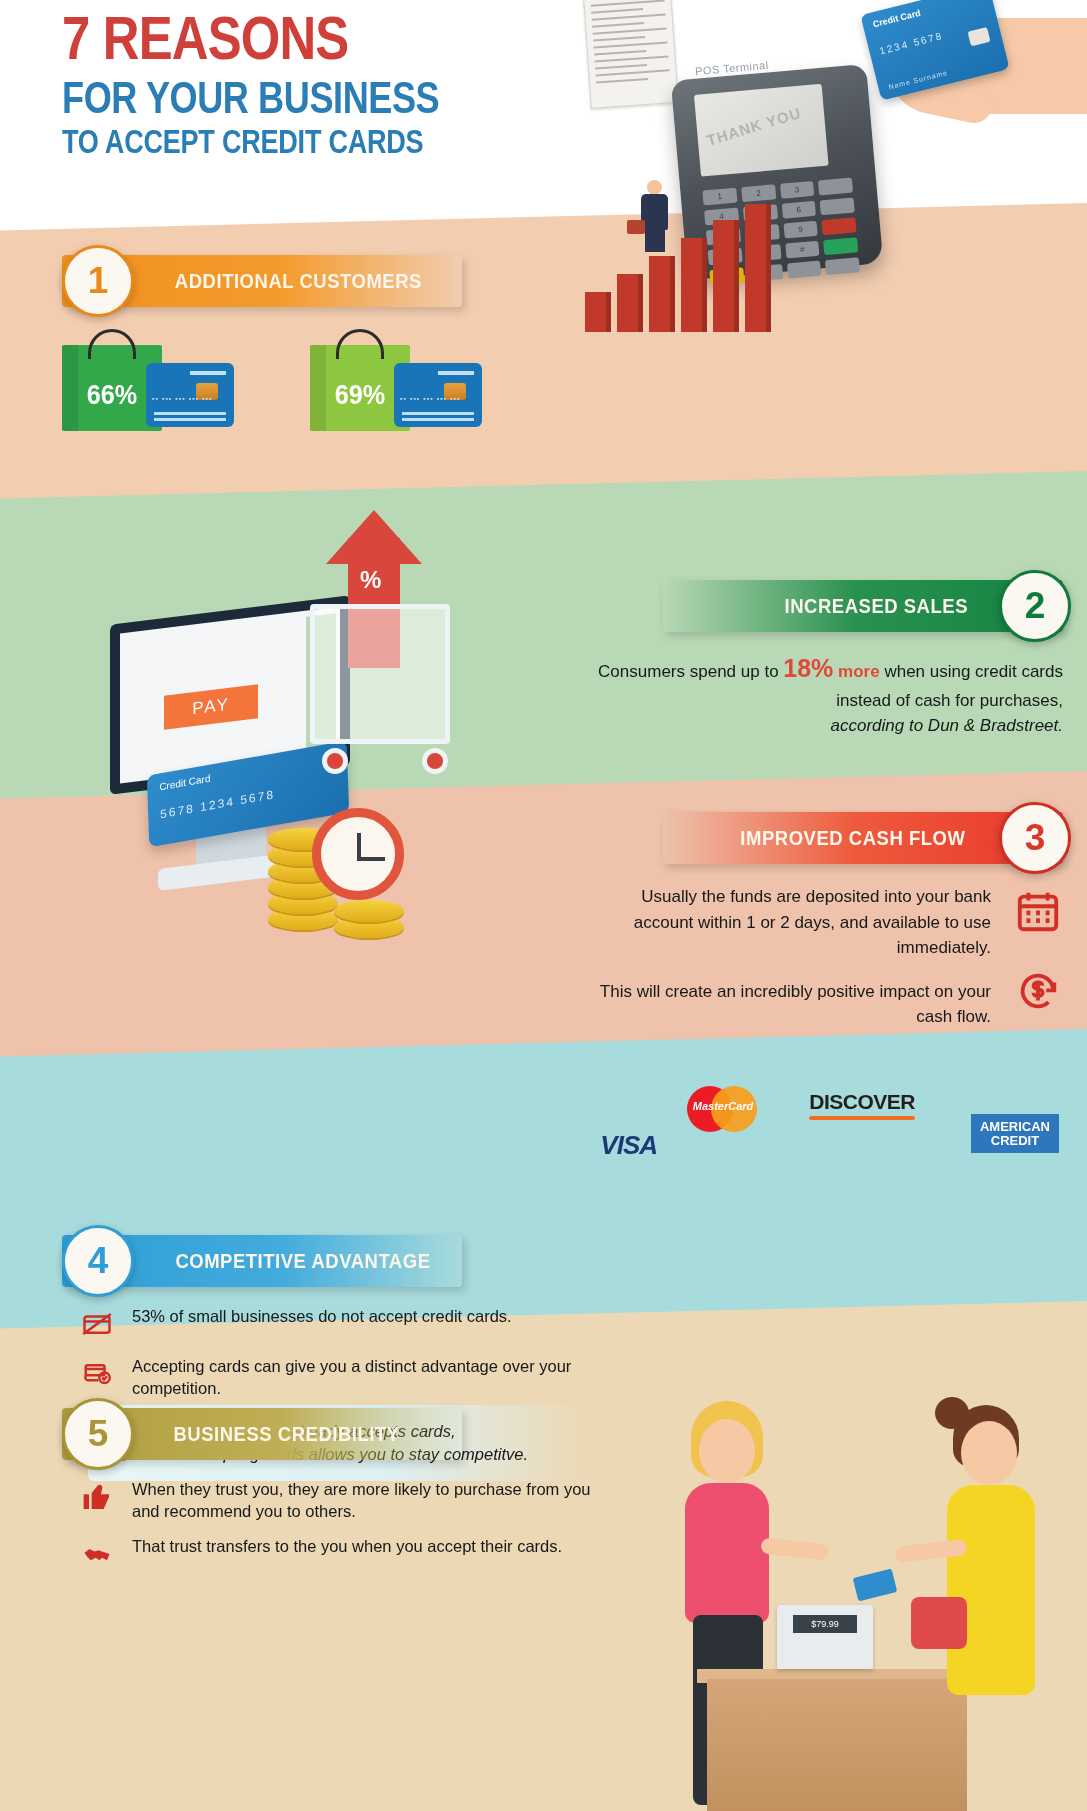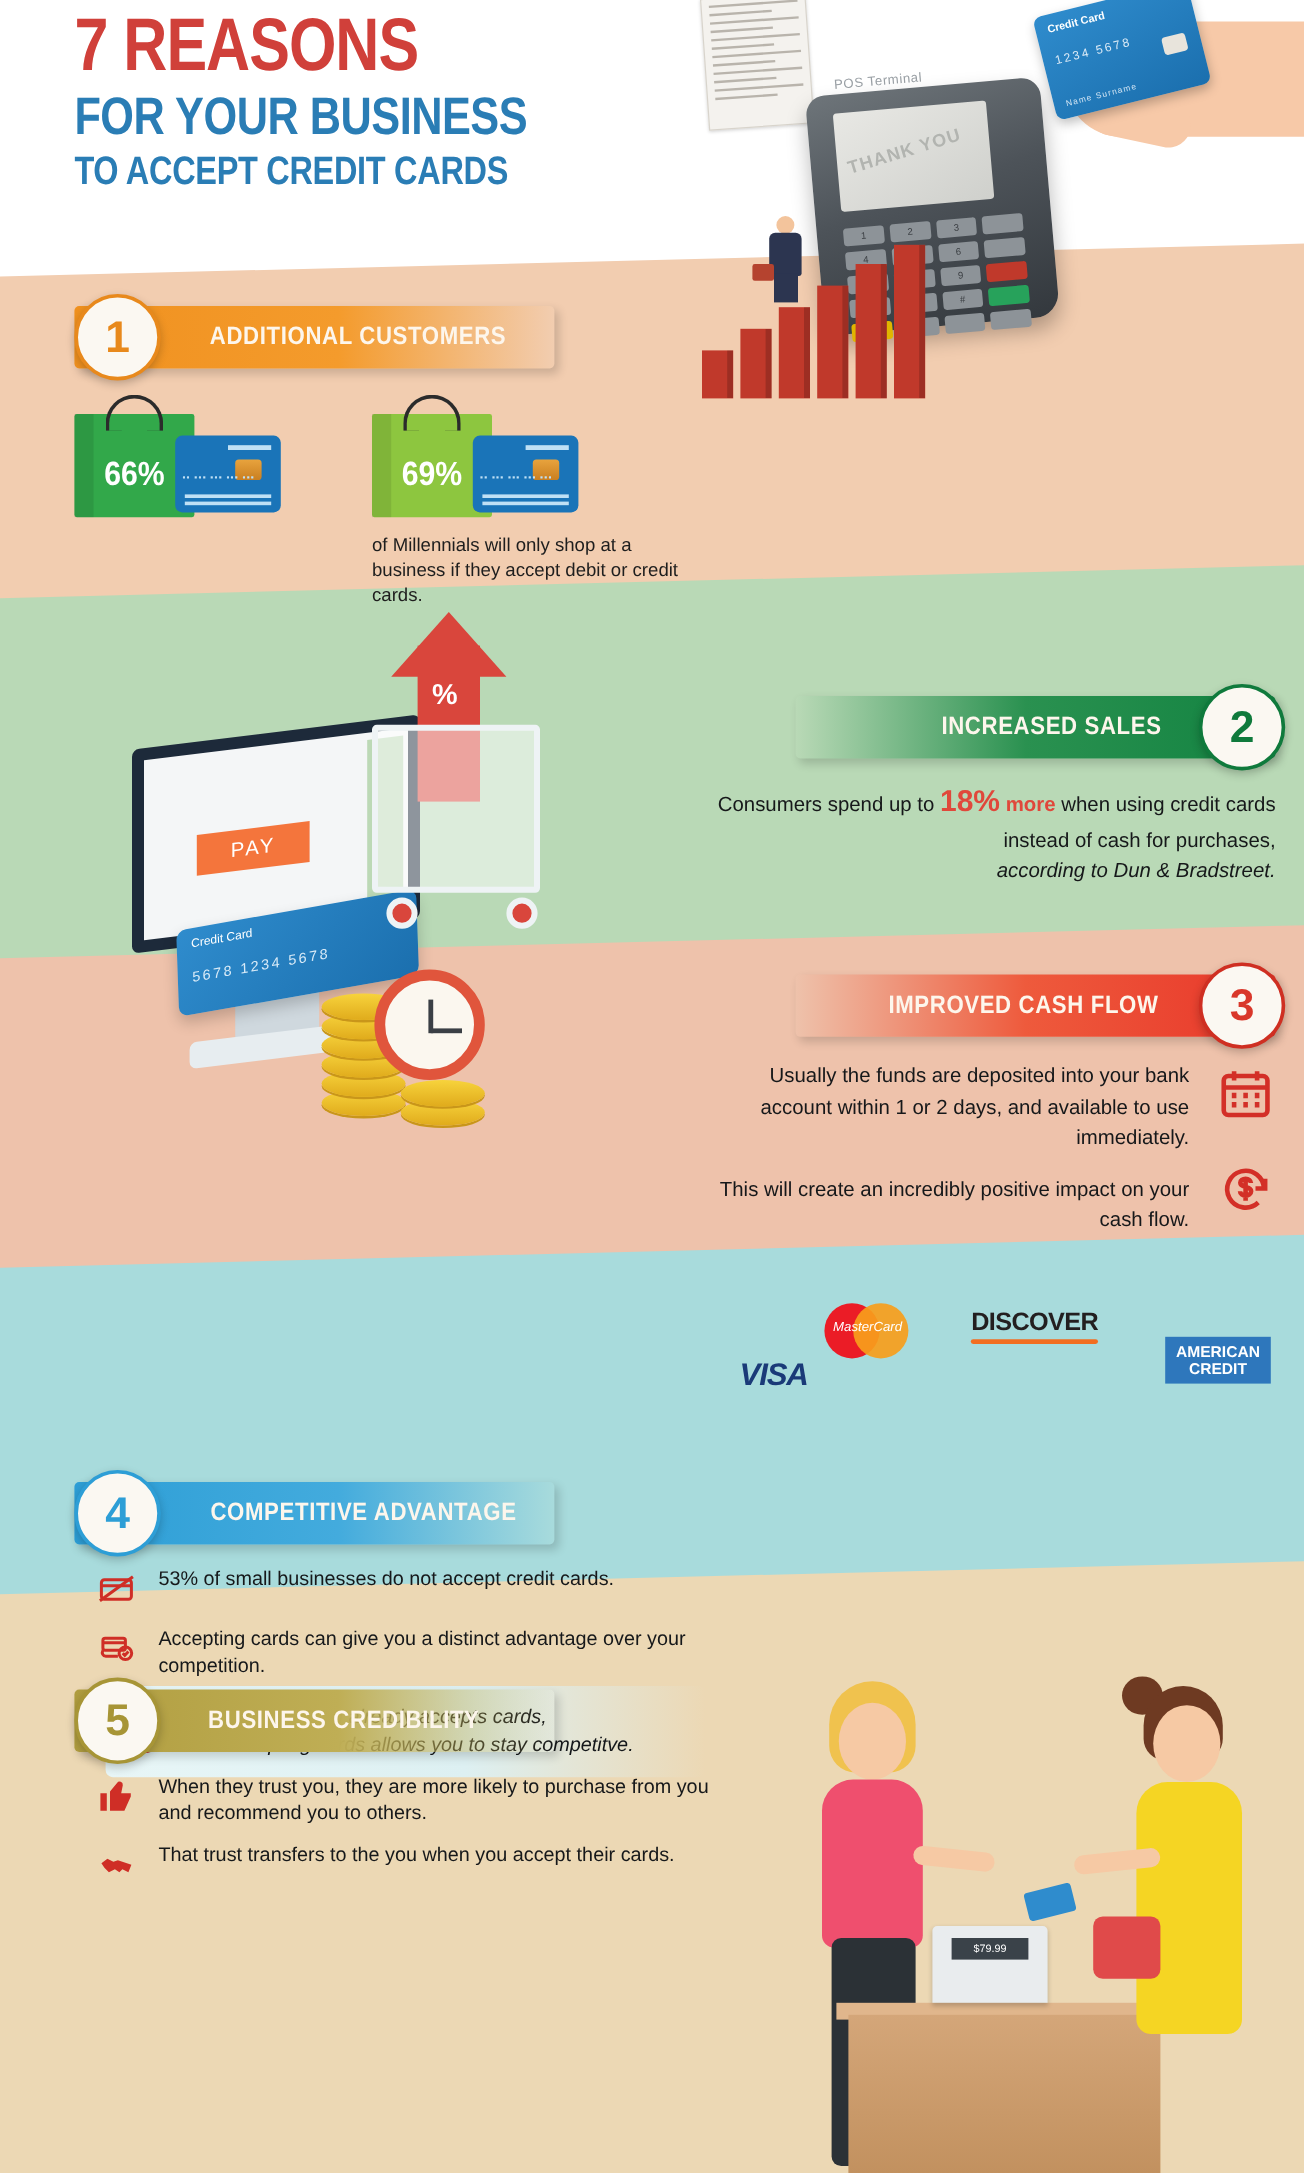--- a/index.html
+++ b/index.html
@@ -143,27 +143,27 @@
   .callout { position:absolute; left:88px; top:1405px; width:500px; height:76px; z-index:6;
       background:linear-gradient(90deg,#e8f6f7 0%,#ddf0f2 60%,rgba(220,240,242,0) 100%);
       border-radius:6px; display:flex; align-items:center; gap:14px; padding:0 14px; }
   .callout .txt { font-size:16.5px; font-style:italic; color:#14171a; line-height:1.38; }
   .bulb { width:36px; height:36px; border-radius:50%; background:#d9342a; flex:0 0 36px;
       display:flex; align-items:center; justify-content:center; color:#fff; font-size:19px; }
 
   
   .logos { position:absolute; right:22px; top:1078px; z-index:7; }
   .logo { position:absolute; }
-  .lg-visa { right:392px; top:52px; font-size:26px; font-weight:bold; font-style:italic;
+  .lg-visa { right:408px; top:52px; font-size:26px; font-weight:bold; font-style:italic;
       color:#1a3a78; letter-spacing:-1px; }
   .lg-mc { right:300px; top:0; width:84px; height:62px; }
   .lg-mc .c1{ position:absolute; left:6px; top:8px; width:46px; height:46px; border-radius:50%; background:#eb1c26;}
   .lg-mc .c2{ position:absolute; left:30px; top:8px; width:46px; height:46px; border-radius:50%; background:#f79e1b; opacity:.92;}
   .lg-mc span{ position:absolute; left:0; right:0; top:22px; text-align:center; color:#fff;
-      font-size:11px; font-weight:normal; font-style:italic; }
+      font-size:11px; font-weight:bold; font-style:italic; }
   .lg-disc { right:150px; top:12px; font-size:21px; font-weight:bold; color:#231f20; letter-spacing:-.5px;}
   .lg-disc u { display:block; height:4px; background:#f26e21; border-radius:2px; margin-top:2px;}
   .lg-amex { right:6px; top:36px; background:#2e77bc; color:#fff; padding:6px 9px;
       font-size:13px; font-weight:bold; line-height:1.05; text-align:center; }
 
   
   .sec5 { left:62px; top:1408px; width:400px; }
   .sec5 .banner { background:linear-gradient(90deg,#b09d3f 0%,#bfae55 55%,rgba(200,185,110,0) 100%);
       padding-left:96px; }
   .sec5 .numcirc { left:0; border:3px solid #a79536; color:#a79536; }
@@ -344,21 +344,20 @@
         <div class="handle"></div>
         <div class="pct">69%</div>
       </div>
       <div class="minicard">
         <div class="s1"></div>
           <div class="chip"></div>
         <div class="dots">▪▪ ▪▪▪ ▪▪▪ ▪▪▪ ▪▪▪</div>
         <div class="s2"></div>
           <div class="s3"></div>
       </div>
-      <div class="bagcap">of Millennials will only shop at a business if they accept debit or credit cards.</div>
     </div>
   </div>
 
   <div class="scene2">
     <div class="monitor">
       <div class="scr"></div>
         <div class="grn"></div>
     </div>
     <div class="paybtn">PAY</div>
     <div class="mstand"></div>

